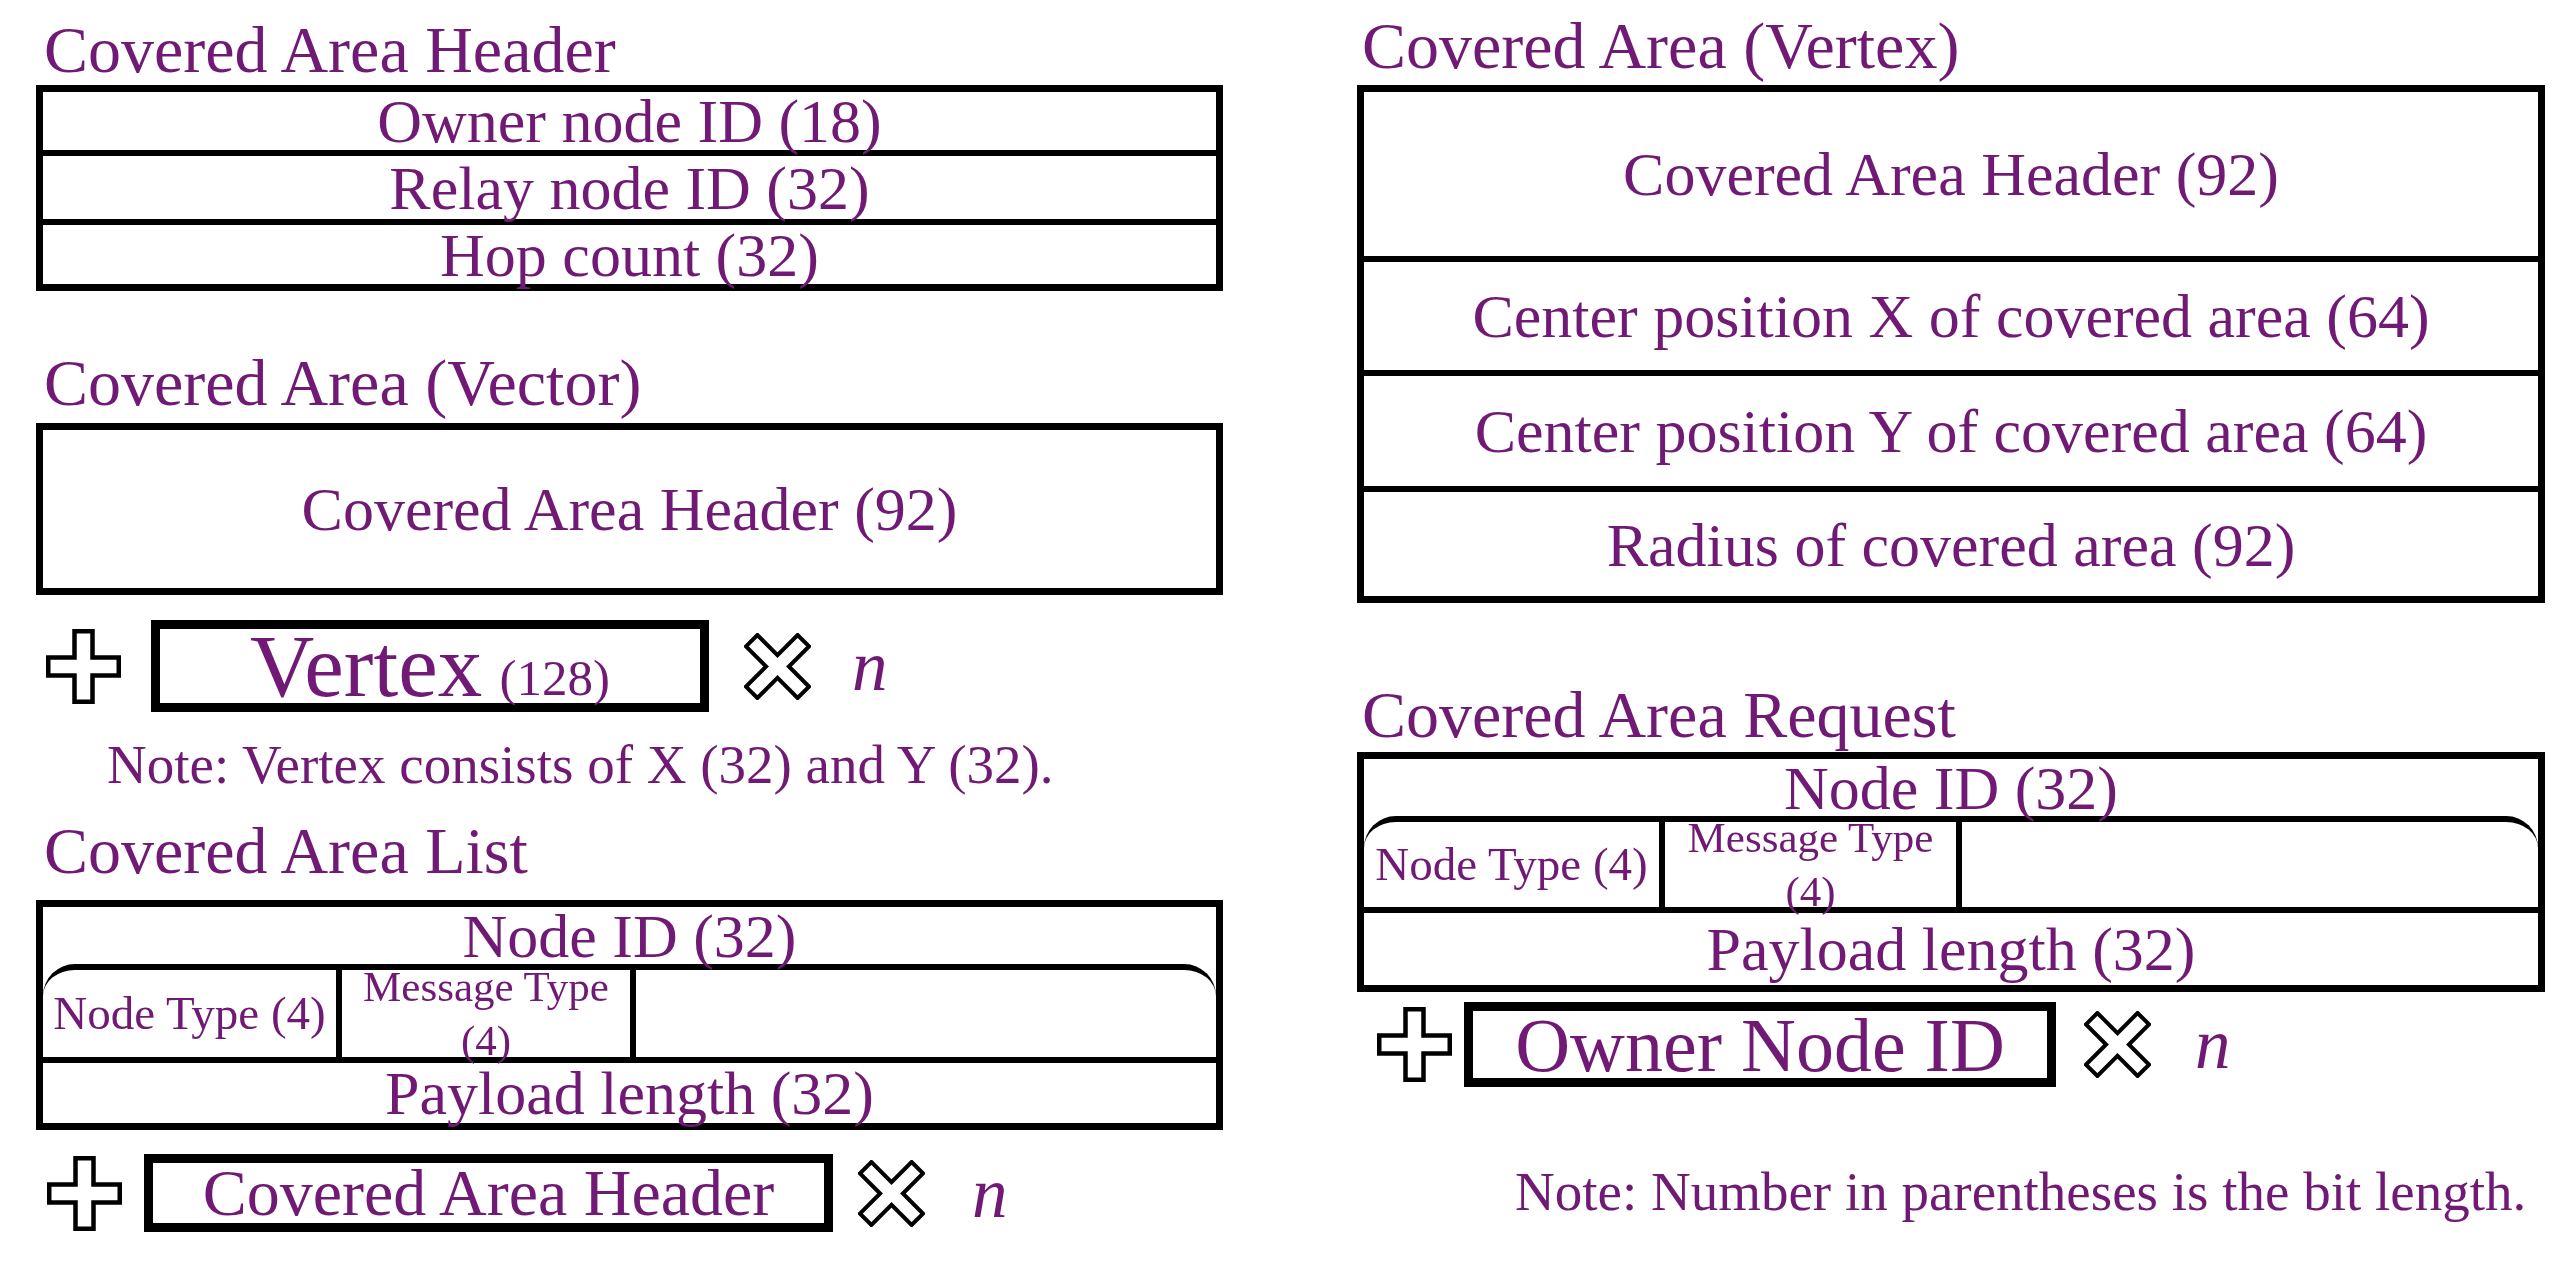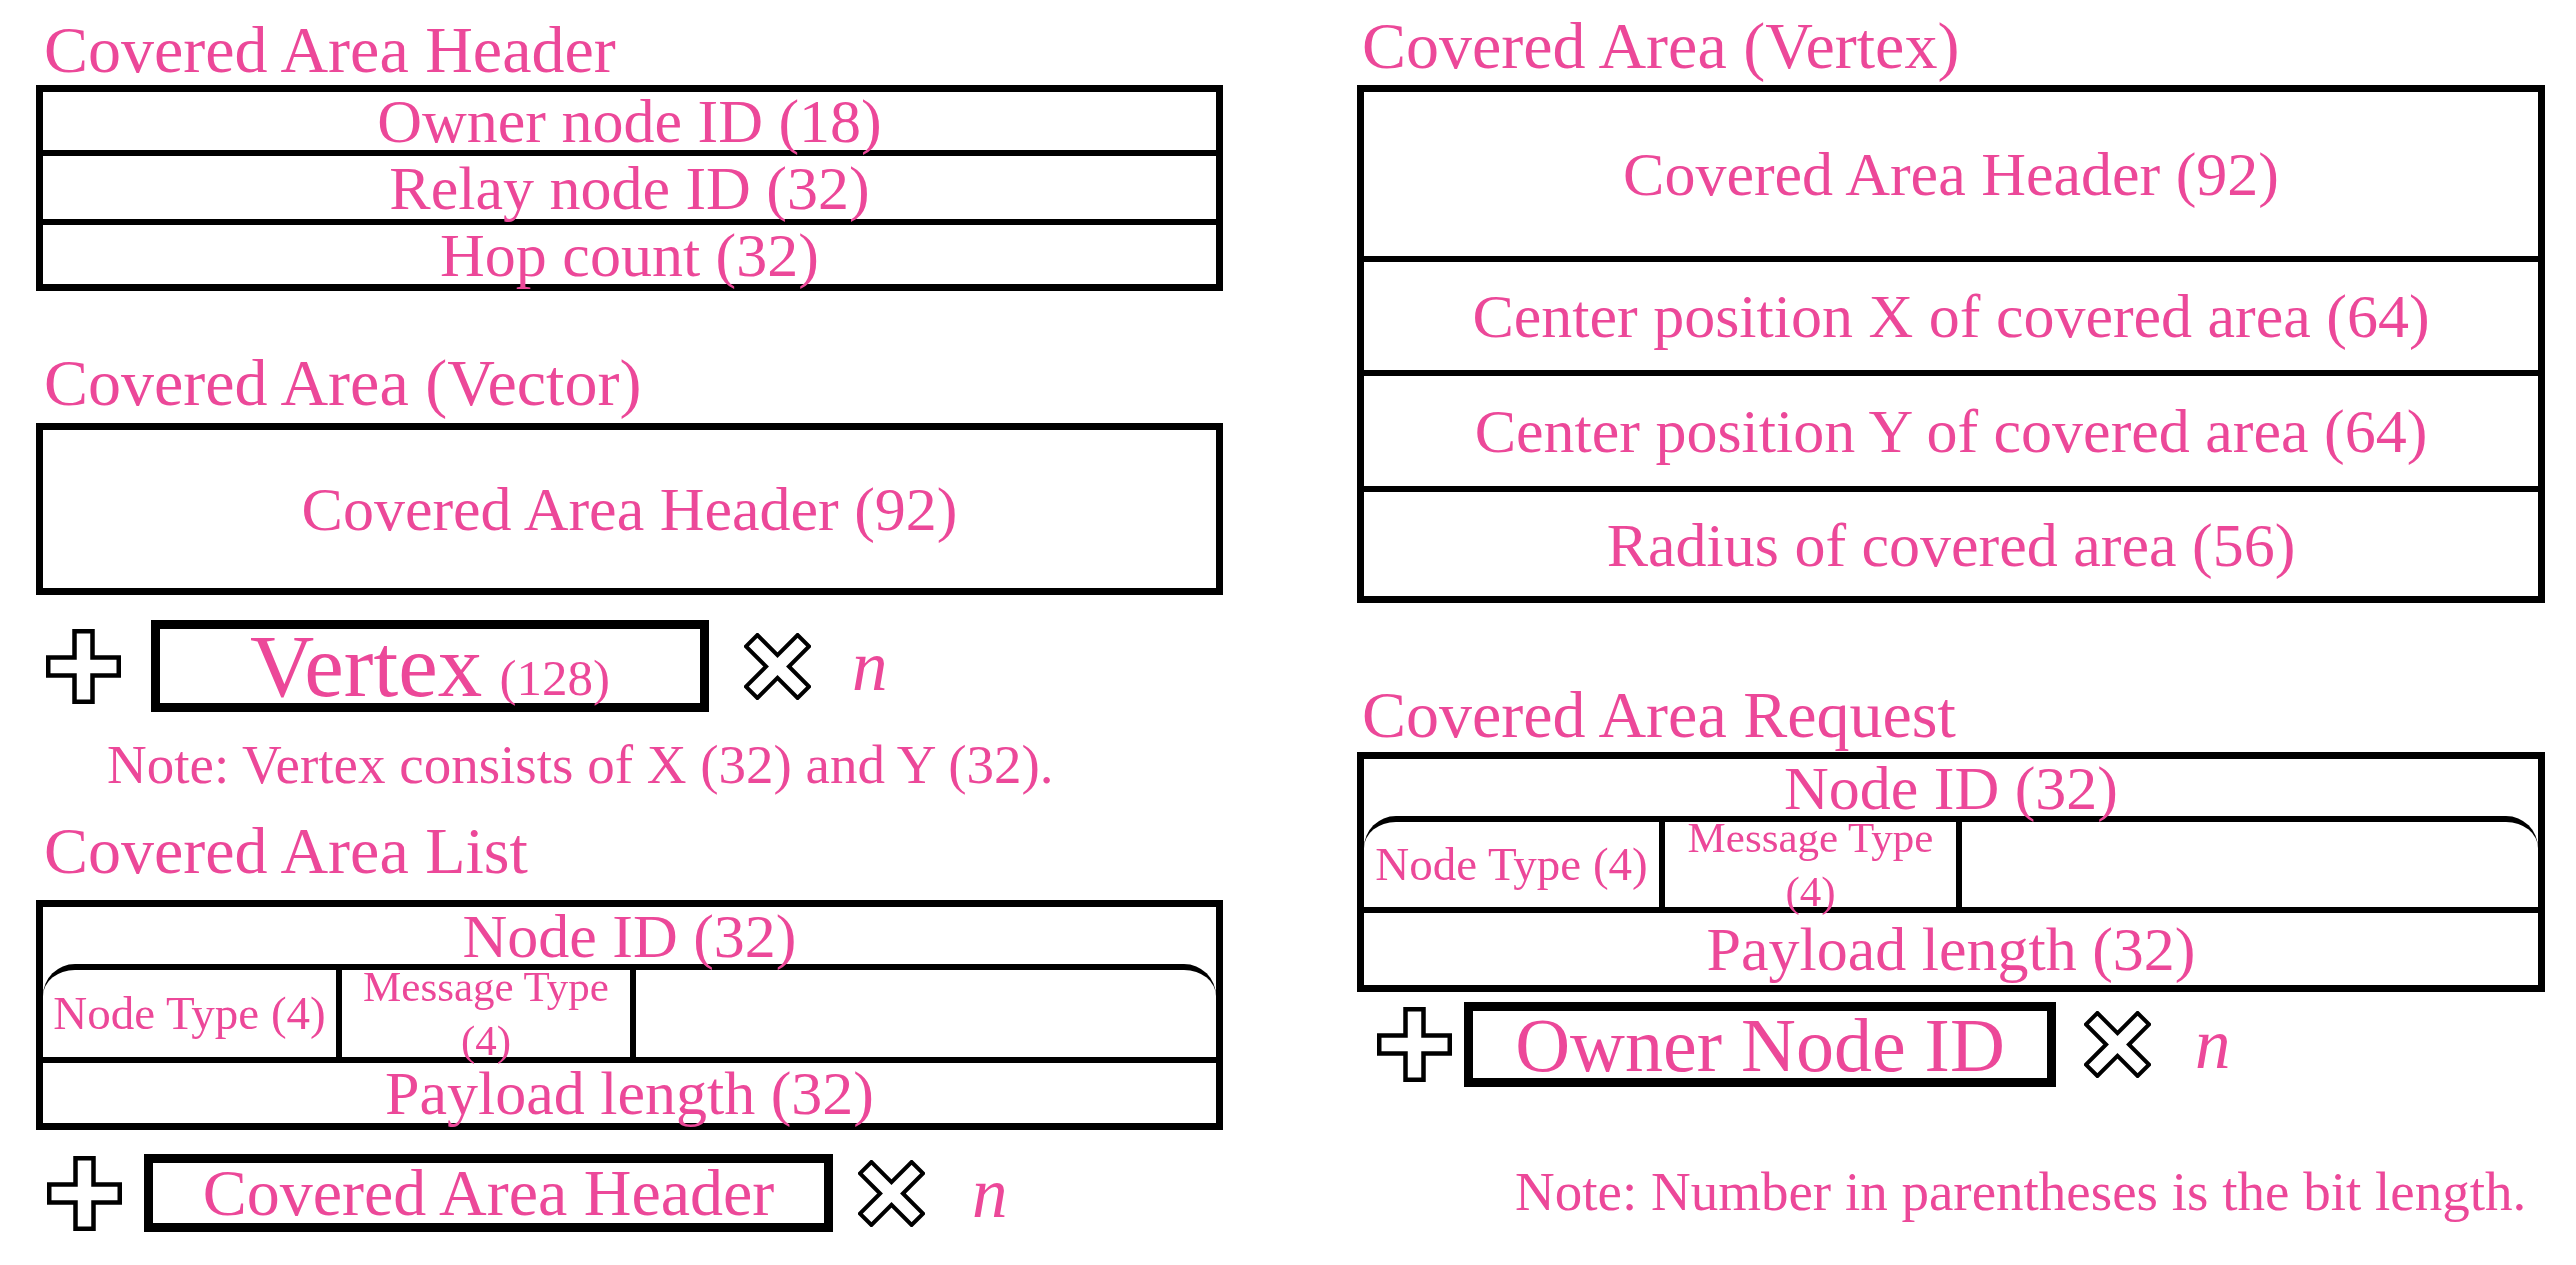--- a/index.html
+++ b/index.html
@@ -1,19 +1,19 @@
 <!DOCTYPE html>
 <html style="font-size:12.7px"><head>
 <meta charset="utf-8">
 <style>
   * { margin:0; padding:0; box-sizing:border-box; }
   html,body { background:#ffffff; }
   #canvas {
     position:relative; width:2576px; height:1266px;
-    background:#ffffff; color:#ec4899;
+    background:#ffffff; color:#701a75;
     font-family:"Liberation Serif", serif;
     overflow:hidden;
     padding-left:32px;
   }
   .abs { position:absolute; }
   .title { font-size:66px; line-height:1; white-space:nowrap; }
   .tbl { border:7.1px solid #000; background:#fff; }
   .row {
     display:flex; align-items:center; justify-content:center;
     font-size:62px; line-height:1; white-space:nowrap;
@@ -96,21 +96,21 @@
     </svg>
     <span class="count" style="margin-left:47px">n</span>
   </div>
 
   <div class="abs title" style="left:1362px;top:13.4px">Covered Area (Vertex)</div>
 
   <div class="abs tbl" style="left:1357px;top:85px;width:1188px;height:518px">
     <div class="row" style="height:164px">Covered Area Header (92)</div>
     <div class="row bt" style="height:114px">Center position X of covered area (64)</div>
     <div class="row bt" style="height:116px">Center position Y of covered area (64)</div>
-    <div class="row bt" style="height:111px">Radius of covered area (56)</div>
+    <div class="row bt" style="height:111px">Radius of covered area (92)</div>
   </div>
 
   <div class="abs title" style="left:1362px;top:682px">Covered Area Request</div>
 
   <div class="abs tbl" style="left:1357px;top:752px;width:1188px;height:240px">
     <div class="row" style="height:57px">Node ID (32)</div>
     <div class="rowc bt" style="height:91px">
       <div class="cell br cell-small" style="width:301px">Node Type (4)</div>
       <div class="cell br" style="width:297px">
         <div class="two">

